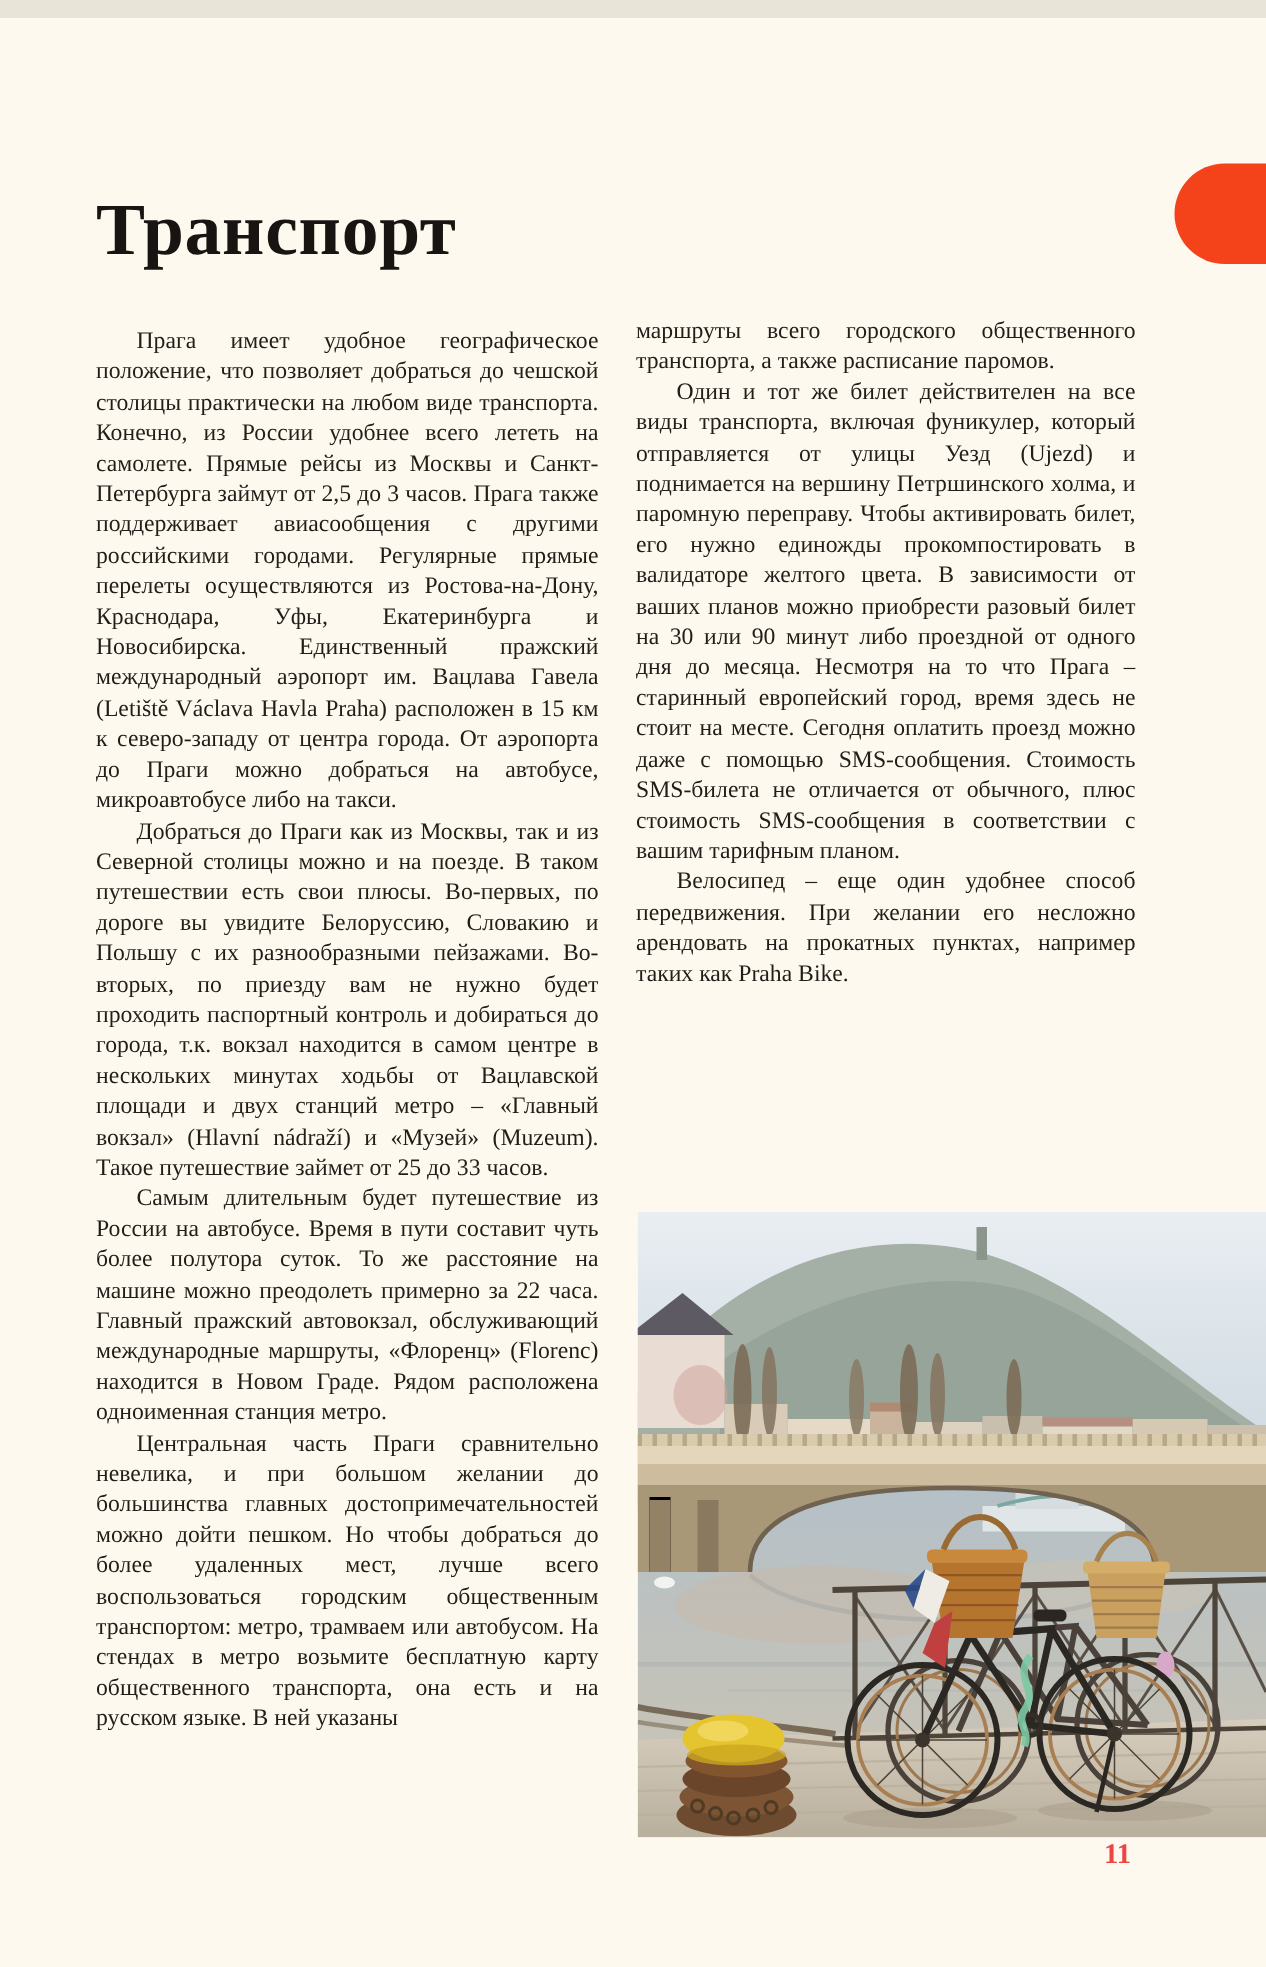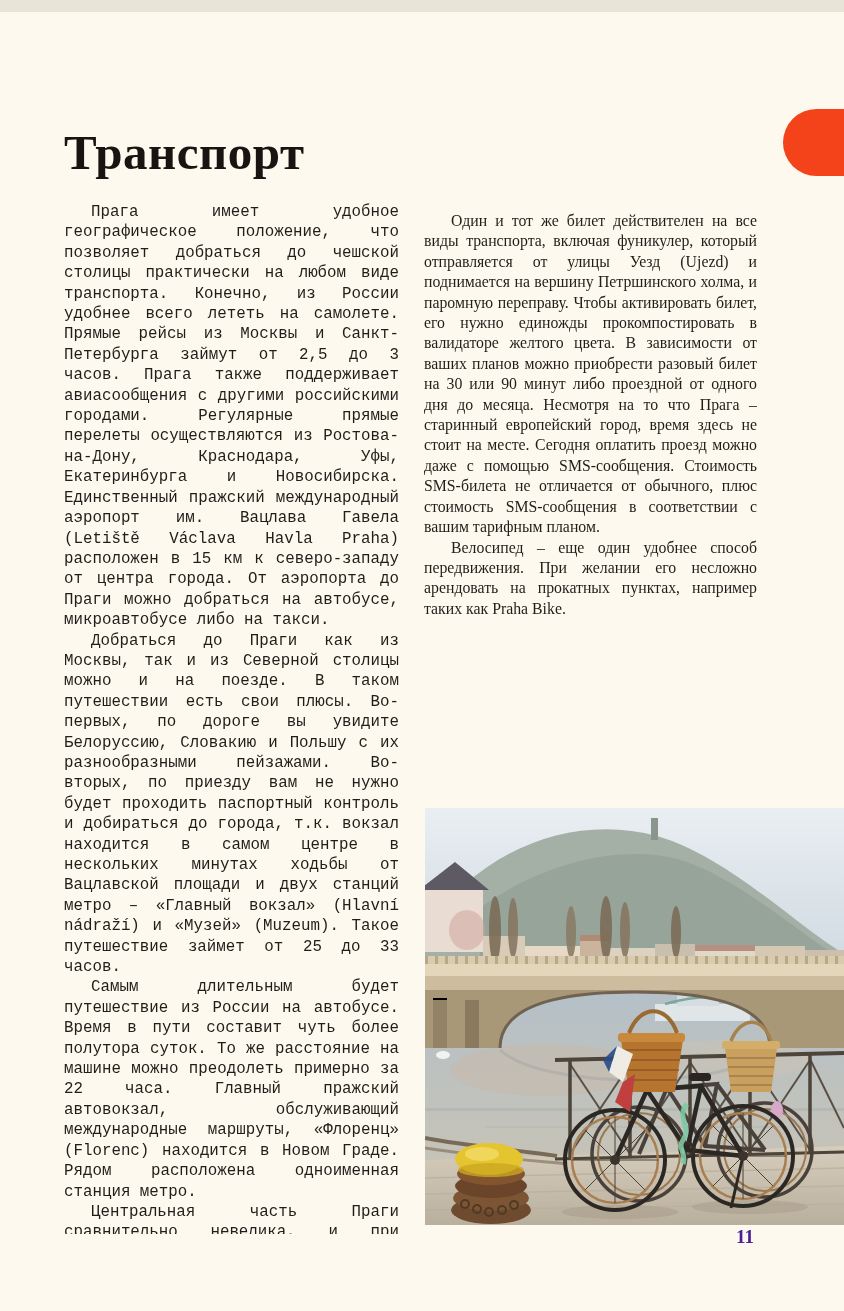--- a/index.html
+++ b/index.html
@@ -28,39 +28,39 @@
     letter-spacing:.5px;
     color:#171411;
   }
   .col{
     position:absolute;
     text-align:justify;
     font-size:15.8px;
     line-height:20.4px;
     overflow:hidden;
   }
-  .col-left{left:64px;top:190px;width:335px;height:1032px;font-family:Liberation Mono, monospace;}
+  .col-left{left:64px;top:206px;width:335px;height:1032px;}
   .col-right{left:424px;top:199px;width:333px;height:592px;}
   .col p{margin:0;text-indent:27px;}
   .col p.no-indent{text-indent:0;}
   .photo{
     position:absolute;
     left:425px;top:796px;
     width:419px;height:417px;
     overflow:hidden;
   }
   .photo svg{display:block;width:100%;height:100%;}
   .page-number{
     position:absolute;
     left:723px;top:1214px;
     width:44px;
     text-align:center;
     font-size:19px;
     font-weight:bold;
-    color:#4c1d95;
+    color:#ef4444;
   }
 </style>
 </head>
 <body>
 
 <div class="page" style="background: rgb(253, 249, 238);">
 
   <div class="chapter-tab" style="background: rgb(244, 66, 26);"></div>
 
   <h1 class="title">Транспорт</h1>
@@ -68,20 +68,21 @@
   <div class="col col-left">
 
   <p>Прага имеет удобное географическое положение, что позволяет добраться до чешской столицы практически на любом виде транспорта. Конечно, из России удобнее всего лететь на самолете. Прямые рейсы из Москвы и Санкт-Петербурга займут от 2,5 до 3 часов. Прага также поддерживает авиасообщения с другими российскими городами. Регулярные прямые перелеты осуществляются из Ростова-на-Дону, Краснодара, Уфы, Екатеринбурга и Новосибирска. Единственный пражский международный аэропорт им. Вацлава Гавела (Letiště Václava Havla Praha) расположен в 15 км к северо-западу от центра города. От аэропорта до Праги можно добраться на автобусе, микроавтобусе либо на такси.</p>
       <p>Добраться до Праги как из Москвы, так и из Северной столицы можно и на поезде. В таком путешествии есть свои плюсы. Во-первых, по дороге вы увидите Белоруссию, Словакию и Польшу с их разнообразными пейзажами. Во-вторых, по приезду вам не нужно будет проходить паспортный контроль и добираться до города, т.к. вокзал находится в самом центре в нескольких минутах ходьбы от Вацлавской площади и двух станций метро – «Главный вокзал» (Hlavní nádraží) и «Музей» (Muzeum). Такое путешествие займет от 25 до 33 часов.</p>
       <p>Самым длительным будет путешествие из России на автобусе. Время в пути составит чуть более полутора суток. То же расстояние на машине можно преодолеть примерно за 22 часа. Главный пражский автовокзал, обслуживающий международные маршруты, «Флоренц» (Florenc) находится в Новом Граде. Рядом расположена одноименная станция метро.</p>
       <p>Центральная часть Праги сравнительно невелика, и при большом желании до большинства главных достопримечательностей можно дойти пешком. Но чтобы добраться до более удаленных мест, лучше всего воспользоваться городским общественным транспортом: метро, трамваем или автобусом. На стендах в метро возьмите бесплатную карту общественного транспорта, она есть и на русском языке. В ней указаны</p>
     </div>
 
   <div class="col col-right">
 
+  <p class="no-indent">маршруты всего городского общественного транспорта, а также расписание паромов.</p>
       <p>Один и тот же билет действителен на все виды транспорта, включая фуникулер, который отправляется от улицы Уезд (Ujezd) и поднимается на вершину Петршинского холма, и паромную переправу. Чтобы активировать билет, его нужно единожды прокомпостировать в валидаторе желтого цвета. В зависимости от ваших планов можно приобрести разовый билет на 30 или 90 минут либо проездной от одного дня до месяца. Несмотря на то что Прага – старинный европейский город, время здесь не стоит на месте. Сегодня оплатить проезд можно даже с помощью SMS-сообщения. Стоимость SMS-билета не отличается от обычного, плюс стоимость SMS-сообщения в соответствии с вашим тарифным планом.</p>
       <p>Велосипед – еще один удобнее способ передвижения. При желании его несложно арендовать на прокатных пунктах, например таких как Praha Bike.</p>
     </div>
 
   <div class="photo">
     <svg viewBox="0 0 419 417" preserveAspectRatio="none">
       <defs>
         <linearGradient id="sky" x1="0" y1="0" x2="0" y2="1">
           <stop offset="0" stop-color="#e9eef2"></stop>
             <stop offset="1" stop-color="#c9d5dd"></stop>

